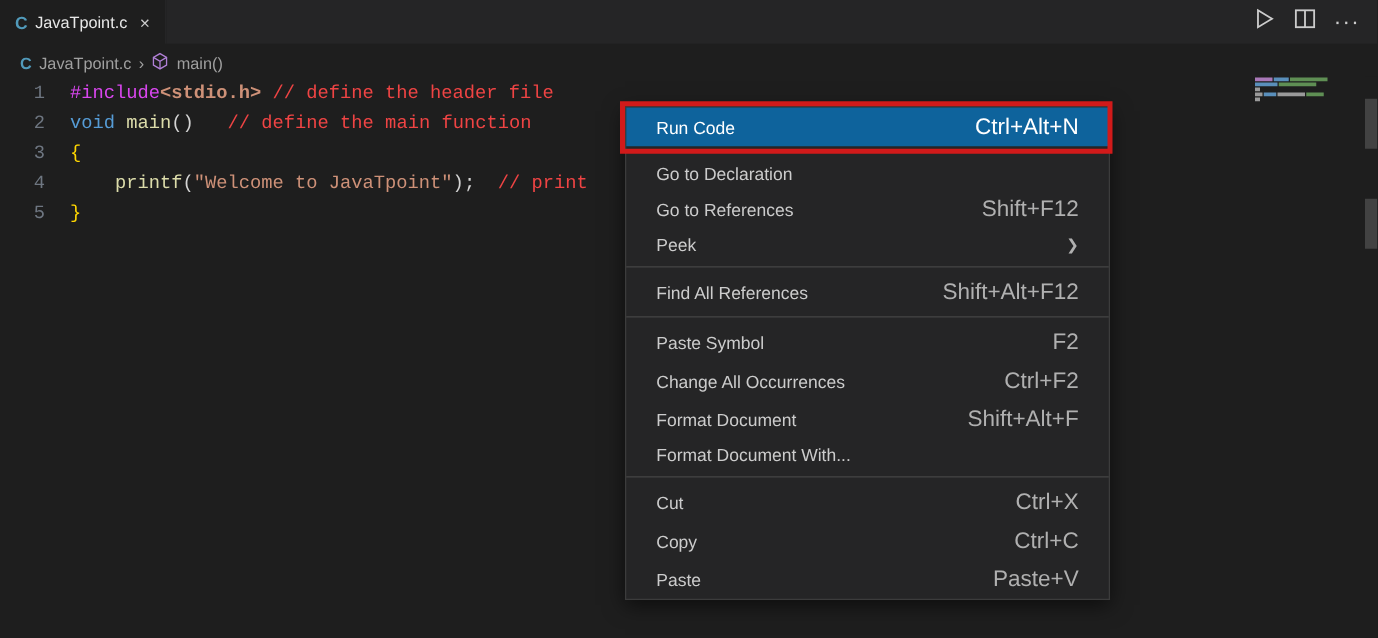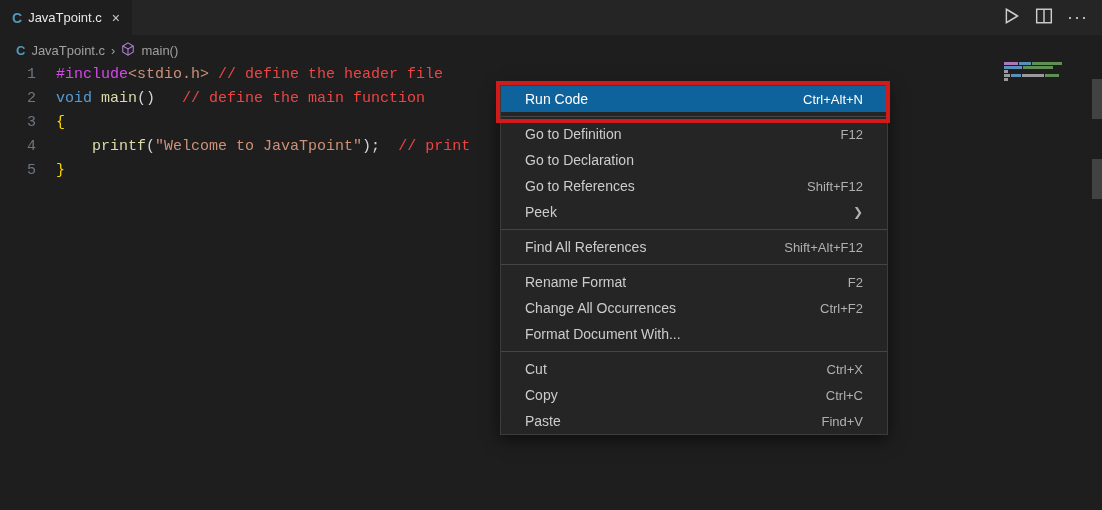--- a/index.html
+++ b/index.html
@@ -68,21 +68,21 @@
     }
     .gutter {
       width: 56px;
       text-align: right;
       padding-right: 20px;
       color: #6e7681;
       user-select: none;
     }
     .code { white-space: pre; }
     .pp { color: #d946ef; }
-    .string-inc { color: #ce9178; }
+    .string-inc { color: #ce9178; font-weight: bold; }
     .type { color: #569cd6; }
     .fn { color: #dcdcaa; }
     .paren { color: #d4d4d4; }
     .comment { color: #ef4444; }
     .brace { color: #ffd700; }
     .plain { color: #d4d4d4; }
     .str { color: #ce9178; }
 
     .context-menu {
       position: absolute;
@@ -105,21 +105,21 @@
     }
     .menu-item.highlighted {
       background: #0e639c;
       color: #ffffff;
     }
     .menu-sep {
       height: 1px;
       background: #454545;
       margin: 4px 0;
     }
-    .menu-item .shortcut { color: #b0b0b0; font-size: 13px; }
+    .menu-item .shortcut { color: #b0b0b0; font-size: 18px; }
     .menu-item.highlighted .shortcut { color: #ffffff; }
     .menu-item .chevron-r { font-size: 12px; color: #b0b0b0; }
 
     .run-border {
       position: absolute;
       top: 81px;
       left: 496px;
       width: 394px;
       height: 42px;
       border: 4px solid #d11a1a;
@@ -247,61 +247,61 @@
   <div class="thumb2"></div>
 </div>
 
 <div class="context-menu" id="context-menu">
     <div class="menu-item highlighted">
       <span>Run Code</span>
       <span class="shortcut">Ctrl+Alt+N</span>
     </div>
     <div class="menu-sep"></div>
     <div class="menu-item">
-      <span>Go to Definition</span>
-      <span class="shortcut">F12</span>
-    </div>
-    <div class="menu-item">
       <span>Go to Declaration</span>
       <span class="shortcut"></span>
     </div>
     <div class="menu-item">
       <span>Go to References</span>
       <span class="shortcut">Shift+F12</span>
     </div>
     <div class="menu-item">
       <span>Peek</span>
       <span class="chevron-r">❯</span>
     </div>
     <div class="menu-sep"></div>
     <div class="menu-item">
       <span>Find All References</span>
       <span class="shortcut">Shift+Alt+F12</span>
     </div>
     <div class="menu-sep"></div>
     <div class="menu-item">
-      <span>Rename Format</span>
+      <span>Paste Symbol</span>
       <span class="shortcut">F2</span>
     </div>
     <div class="menu-item">
       <span>Change All Occurrences</span>
       <span class="shortcut">Ctrl+F2</span>
     </div>
     <div class="menu-item">
+      <span>Format Document</span>
+      <span class="shortcut">Shift+Alt+F</span>
+    </div>
+    <div class="menu-item">
       <span>Format Document With...</span>
       <span class="shortcut"></span>
     </div>
     <div class="menu-sep"></div>
     <div class="menu-item">
       <span>Cut</span>
       <span class="shortcut">Ctrl+X</span>
     </div>
     <div class="menu-item">
       <span>Copy</span>
       <span class="shortcut">Ctrl+C</span>
     </div>
     <div class="menu-item">
       <span>Paste</span>
-      <span class="shortcut">Find+V</span>
+      <span class="shortcut">Paste+V</span>
     </div>
   </div>
 
 <div class="run-border"></div>
 
 </body></html>

